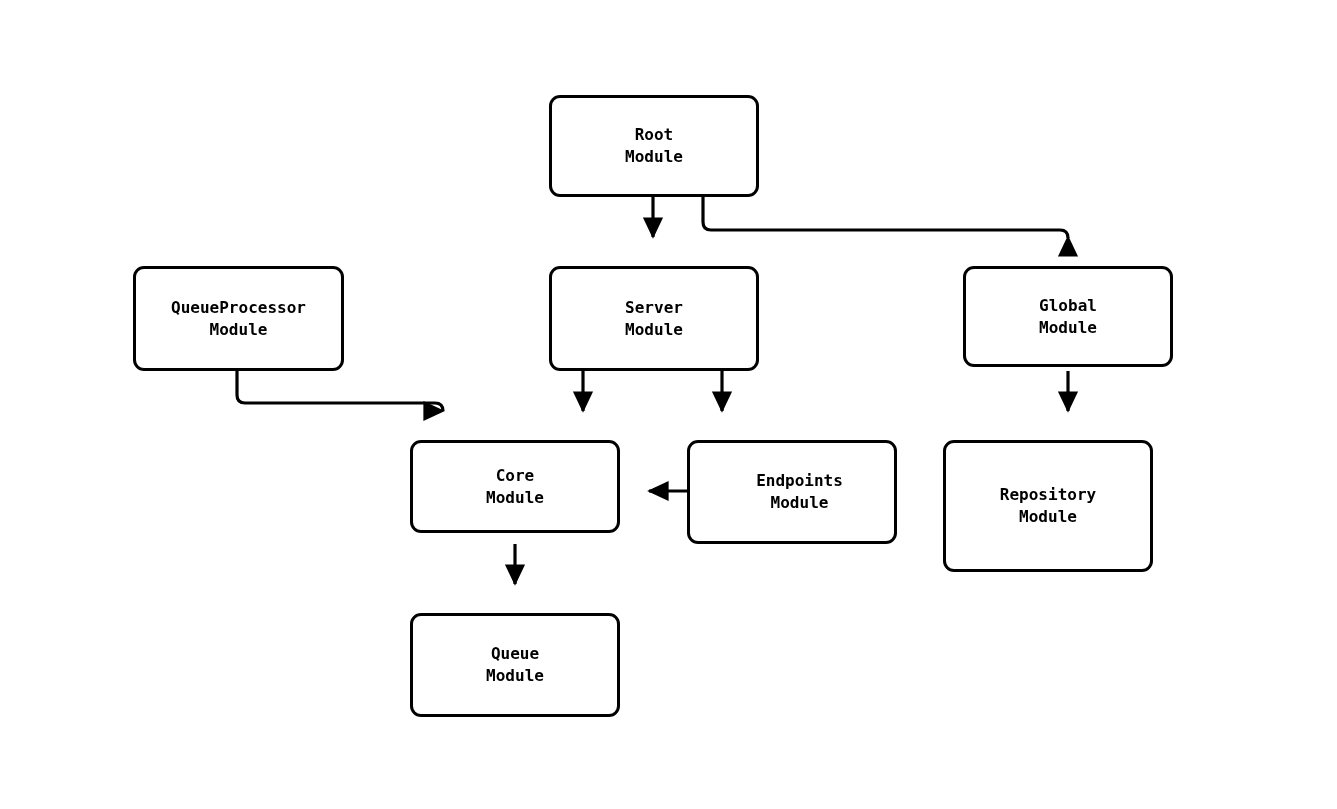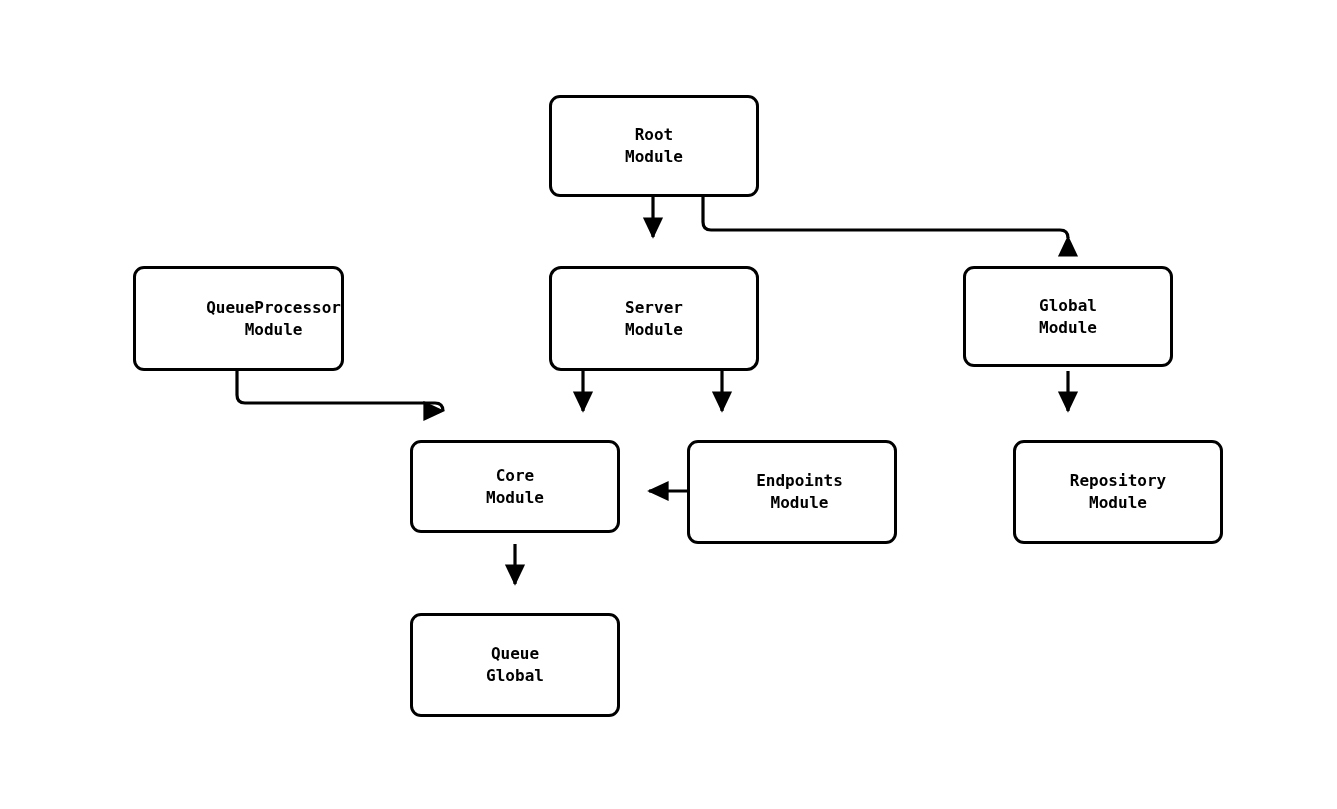--- a/index.html
+++ b/index.html
@@ -76,48 +76,48 @@
     <path d="M 515 544 L 515 584" fill="none" stroke="#000000" stroke-width="3.2" marker-end="url(#arrow)"></path>
 
     <path d="M 1068 371 L 1068 411" fill="none" stroke="#000000" stroke-width="3.2" marker-end="url(#arrow)"></path>
   </svg>
 
   <div class="node" style="left:549px; top:95px; width:210px; height:102px;">
     <span class="node-label">Root
 Module</span>
   </div>
 
-  <div class="node" style="left:133px; top:266px; width:211px; height:105px;justify-content:flex-end;">
+  <div class="node" style="left:133px; top:266px; width:211px; height:105px;">
     <span class="node-label">QueueProcessor
 Module</span>
   </div>
 
-  <div class="node" style="left:549px; top:266px; width:210px; height:105px;border-radius:12px;">
+  <div class="node" style="left:549px; top:266px; width:210px; height:105px;">
     <span class="node-label">Server
 Module</span>
   </div>
 
   <div class="node" style="left:963px; top:266px; width:210px; height:101px;">
     <span class="node-label">Global
 Module</span>
   </div>
 
   <div class="node" style="left:410px; top:440px; width:210px; height:93px;">
     <span class="node-label">Core
 Module</span>
   </div>
 
   <div class="node" style="left:687px; top:440px; width:210px; height:104px;padding-left:15px;">
     <span class="node-label">Endpoints
 Module</span>
   </div>
 
-  <div class="node" style="left:1013px; top:440px; width:210px; height:104px;">
+  <div class="node" style="left:943px; top:440px; width:210px; height:132px;">
     <span class="node-label">Repository
 Module</span>
   </div>
 
   <div class="node" style="left:410px; top:613px; width:210px; height:104px;">
     <span class="node-label">Queue
-Global</span>
+Module</span>
   </div>
 
 </div>
 
 </body></html>

